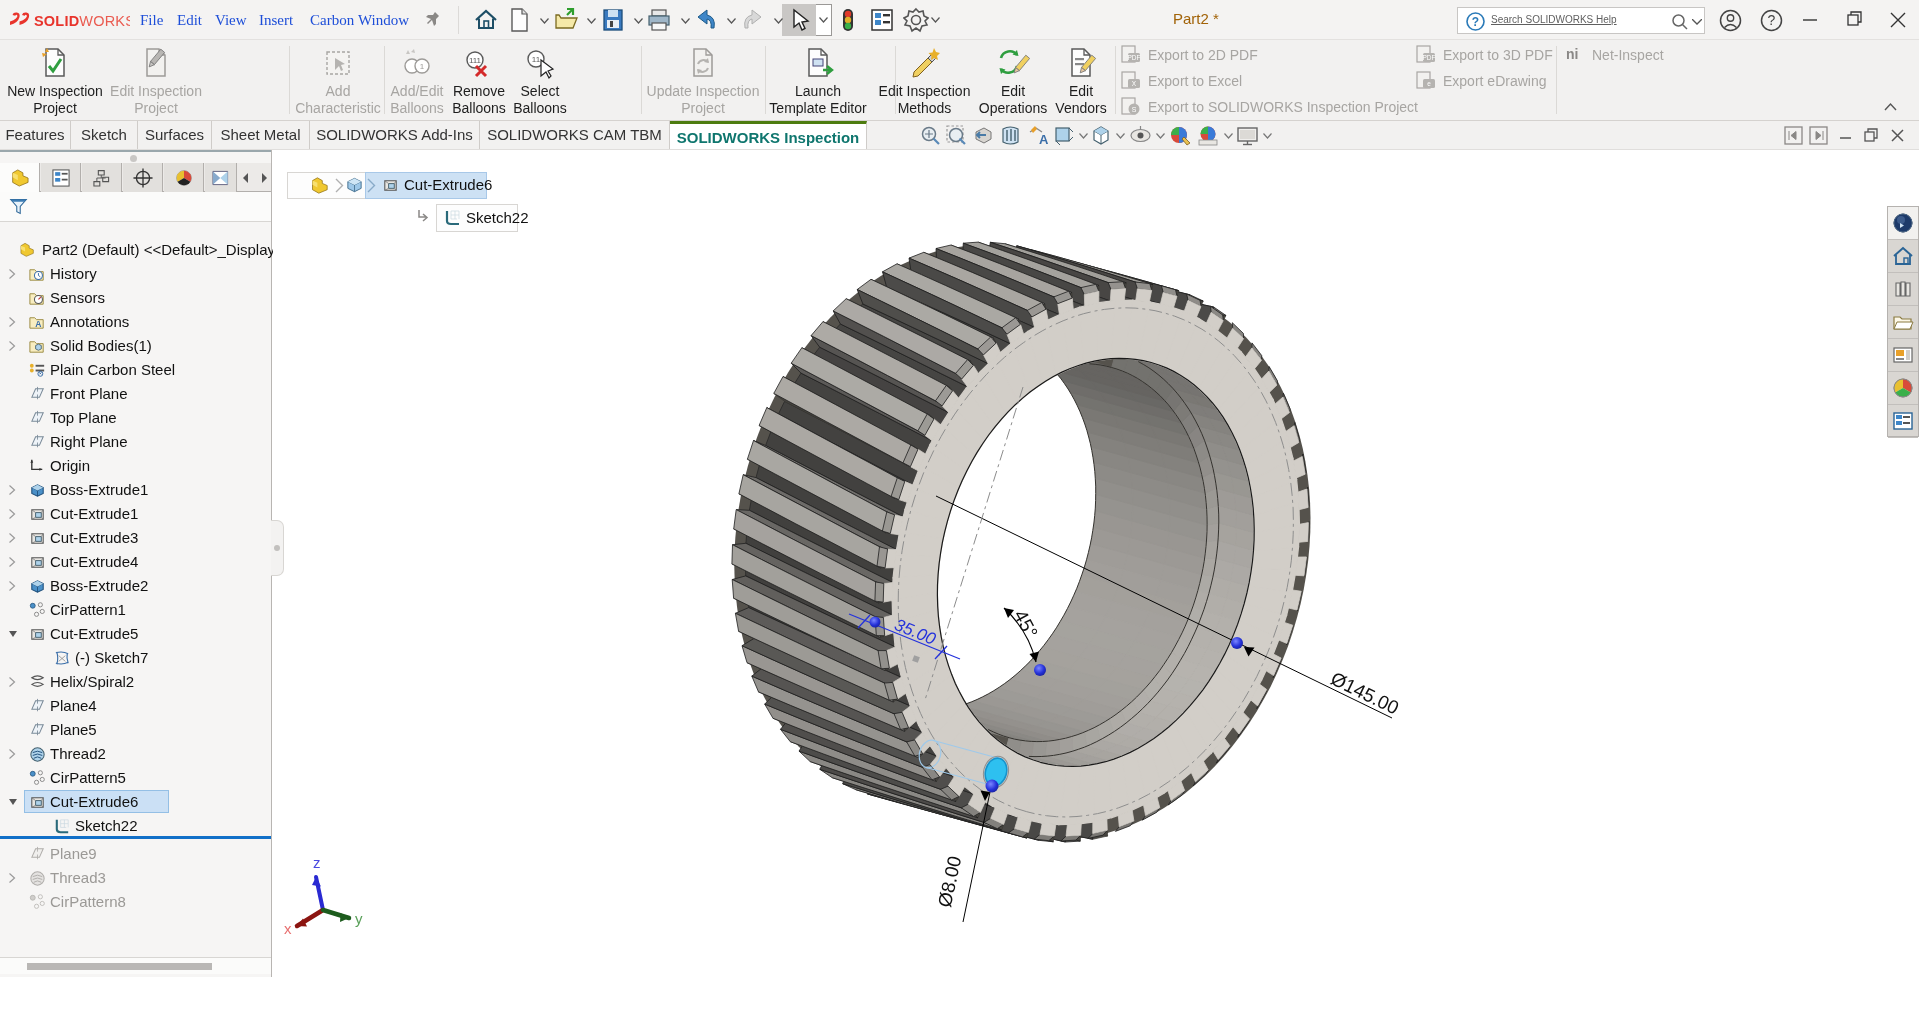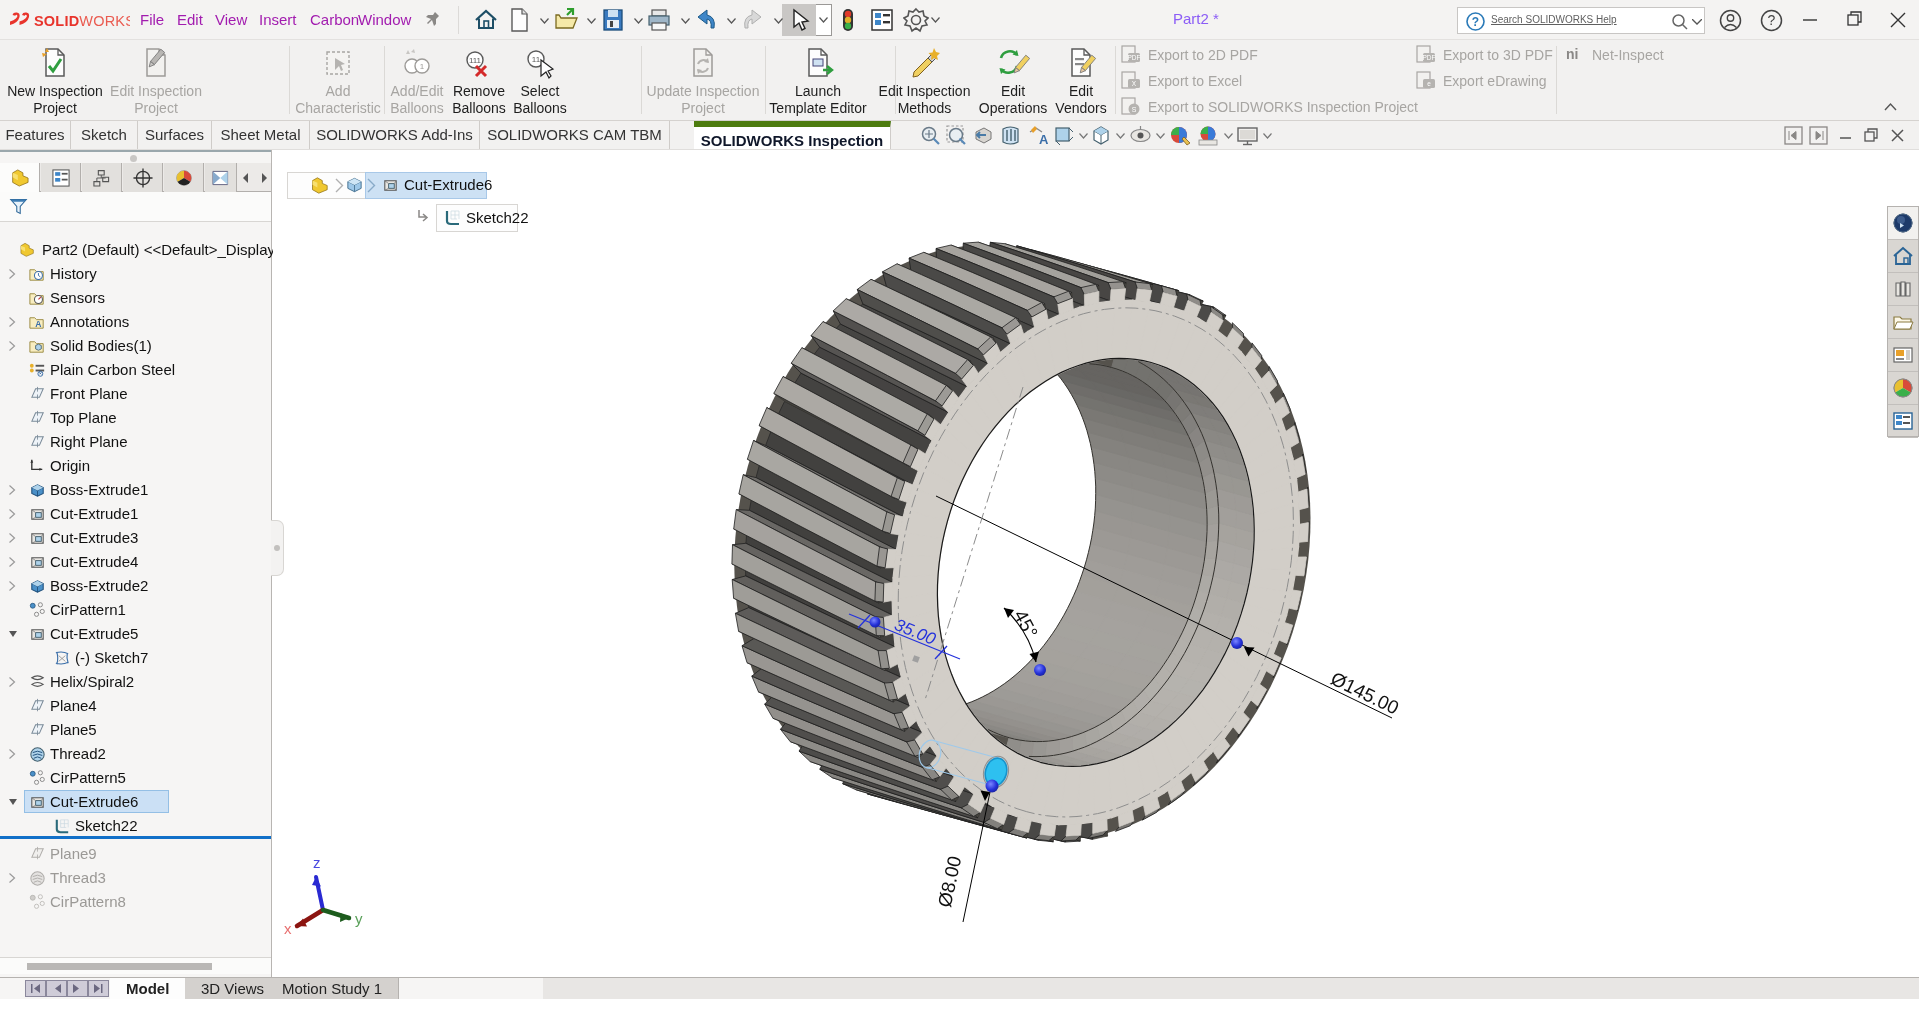--- a/index.html
+++ b/index.html
@@ -2,39 +2,39 @@
 <html><head>
 <meta charset="utf-8">
 <style>
 * { margin:0; padding:0; box-sizing:border-box; }
 html,body { width:1919px; height:1019px; overflow:hidden; font-family:"Liberation Sans",sans-serif; background:#fff; }
 #app { position:absolute; inset:0; }
 .abs { position:absolute; }
 
 #titlebar { position:absolute; left:0; top:0; width:1919px; height:40px; background:#f4f3f2; border-bottom:1px solid #e3e1df; }
 #logo { position:absolute; left:10px; top:10px; }
-.menu { position:absolute; top:0; height:24px; line-height:40px; font-size:15px; color:#a21caf; }
+.menu { position:absolute; top:0; height:24px; line-height:40px; font-size:15px; color:#1d4ed8;font-family:Liberation Serif, serif; }
 .qat { position:absolute; top:7px; }
-#doctitle { position:absolute; left:1173px; top:10px; font-size:15px; color:#8b5cf6; }
+#doctitle { position:absolute; left:1173px; top:10px; font-size:15px; color:#a16207; }
 #searchbox { position:absolute; left:1457px; top:7px; width:248px; height:27px; background:#fff; border:1px solid #c8c6c4; }
 #searchbox .ph { position:absolute; left:33px; top:6px; font-size:10px; color:#5f5f5f;text-decoration:underline; }
 .winbtn { position:absolute; top:0px; width:30px; height:40px; }
 
 #ribbon { position:absolute; left:0; top:40px; width:1919px; height:81px; background:#f2f1f0; border-bottom:1px solid #d5d2cf; }
 .rbtn { position:absolute; top:4px; text-align:center; font-size:14px; line-height:17px; }
 .rbtn .ic { display:block; margin:2px auto 3px auto; }
 .rbtn.on { color:#1e1e1e; }
 .rbtn.off { color:#a7a5a2; }
 .rsep { position:absolute; top:6px; height:68px; width:1px; background:#dbd9d6; }
 .rexp { position:absolute; font-size:14px; color:#a7a5a2; height:22px; line-height:22px; }
 .rexp svg { vertical-align:-5px; margin-right:6px; }
 
 #tabrow { position:absolute; left:0; top:121px; width:1919px; height:29px; background:#f2f1f0; border-bottom:1px solid #e0dedc; }
 .ftab { position:absolute; top:0; height:28px; line-height:28px; font-size:15px; color:#333; text-align:center; border-right:1px solid #cfccc9; }
-.ftab.active { background:#ffffff; font-weight:bold; color:#0f172a; border-top:6px solid #4d7c0f;margin-left:24px; }
+.ftab.active { background:#ffffff; font-weight:bold; color:#0f766e; border-top:3px solid #4d7c0f; }
 #tabrow .hud { position:absolute; top:3px; }
 
 #lpanel { position:absolute; left:0; top:150px; width:272px; height:827px; background:#f6f5f4; border-right:1px solid #b8b5b2; }
 #lpanel .toptick { position:absolute; left:0; top:0; width:271px; height:2px; background:#9aa7ac; }
 #ptabs { position:absolute; left:0; top:13px; width:271px; height:29px; border-bottom:1px solid #b2afac; background:#eceae8; }
 .ptab { position:absolute; top:0; width:40px; height:29px; border-right:1px solid #b2afac; background:#e2e0dd; text-align:center; }
 .ptab.sel { background:#fcfcfb; }
 .ptab svg { margin-top:4px; }
 #filterrow { position:absolute; left:0; top:42px; width:271px; height:30px; background:#fbfbfa; border-bottom:1px solid #d8d6d3; }
 #tree { position:absolute; left:0; top:72px; width:271px; height:735px; font-size:15px; color:#111; }
@@ -1374,34 +1374,14 @@
         </svg></div>
 <div class="titem "><svg width="22" height="22" viewBox="0 0 22 22">
           <rect x="2" y="3" width="18" height="16" fill="#fff" stroke="#2a6496" stroke-width="1.4"></rect>
           <rect x="4" y="5" width="6" height="4" fill="#3e86c8"></rect>
           <rect x="11" y="6" width="7" height="2" fill="#555"></rect>
           <rect x="4" y="11" width="6" height="4" fill="#3e86c8"></rect>
           <rect x="11" y="12" width="7" height="2" fill="#555"></rect>
         </svg></div>
     </div>
 
-<div id="btabs">
-  <div class="abs" style="left:0;top:0;width:543px;height:21px;background:#f6f5f4"></div>
-  <svg class="abs" style="left:25px;top:2px" width="85" height="17" viewBox="0 0 85 17">
-    <g fill="#cfccd8" stroke="#8a879b">
-          <rect x="0.5" y="0.5" width="20" height="16"></rect>
-          <rect x="21.5" y="0.5" width="20" height="16"></rect>
-          <rect x="42.5" y="0.5" width="20" height="16"></rect>
-          <rect x="63.5" y="0.5" width="20" height="16"></rect>
-        </g>
-    <g fill="#6b6880">
-          <path d="M6 4 v9 l1.5 0 v-9 Z M15 4 L9 8.5 L15 13 Z"></path>
-          <path d="M36 4 L30 8.5 L36 13 Z"></path>
-          <path d="M48 4 L54 8.5 L48 13 Z"></path>
-          <path d="M69 4 L75 8.5 L69 13 Z M77.5 4 v9 l-1.5 0 v-9 Z"></path>
-        </g>
-  </svg>
-  <div class="btab active" style="left:110px">Model</div>
-  <div class="btab" style="left:185px">3D Views</div>
-  <div class="btab" style="left:266px">Motion Study 1</div>
+
 </div>
 
-</div>
-
 </body></html>

